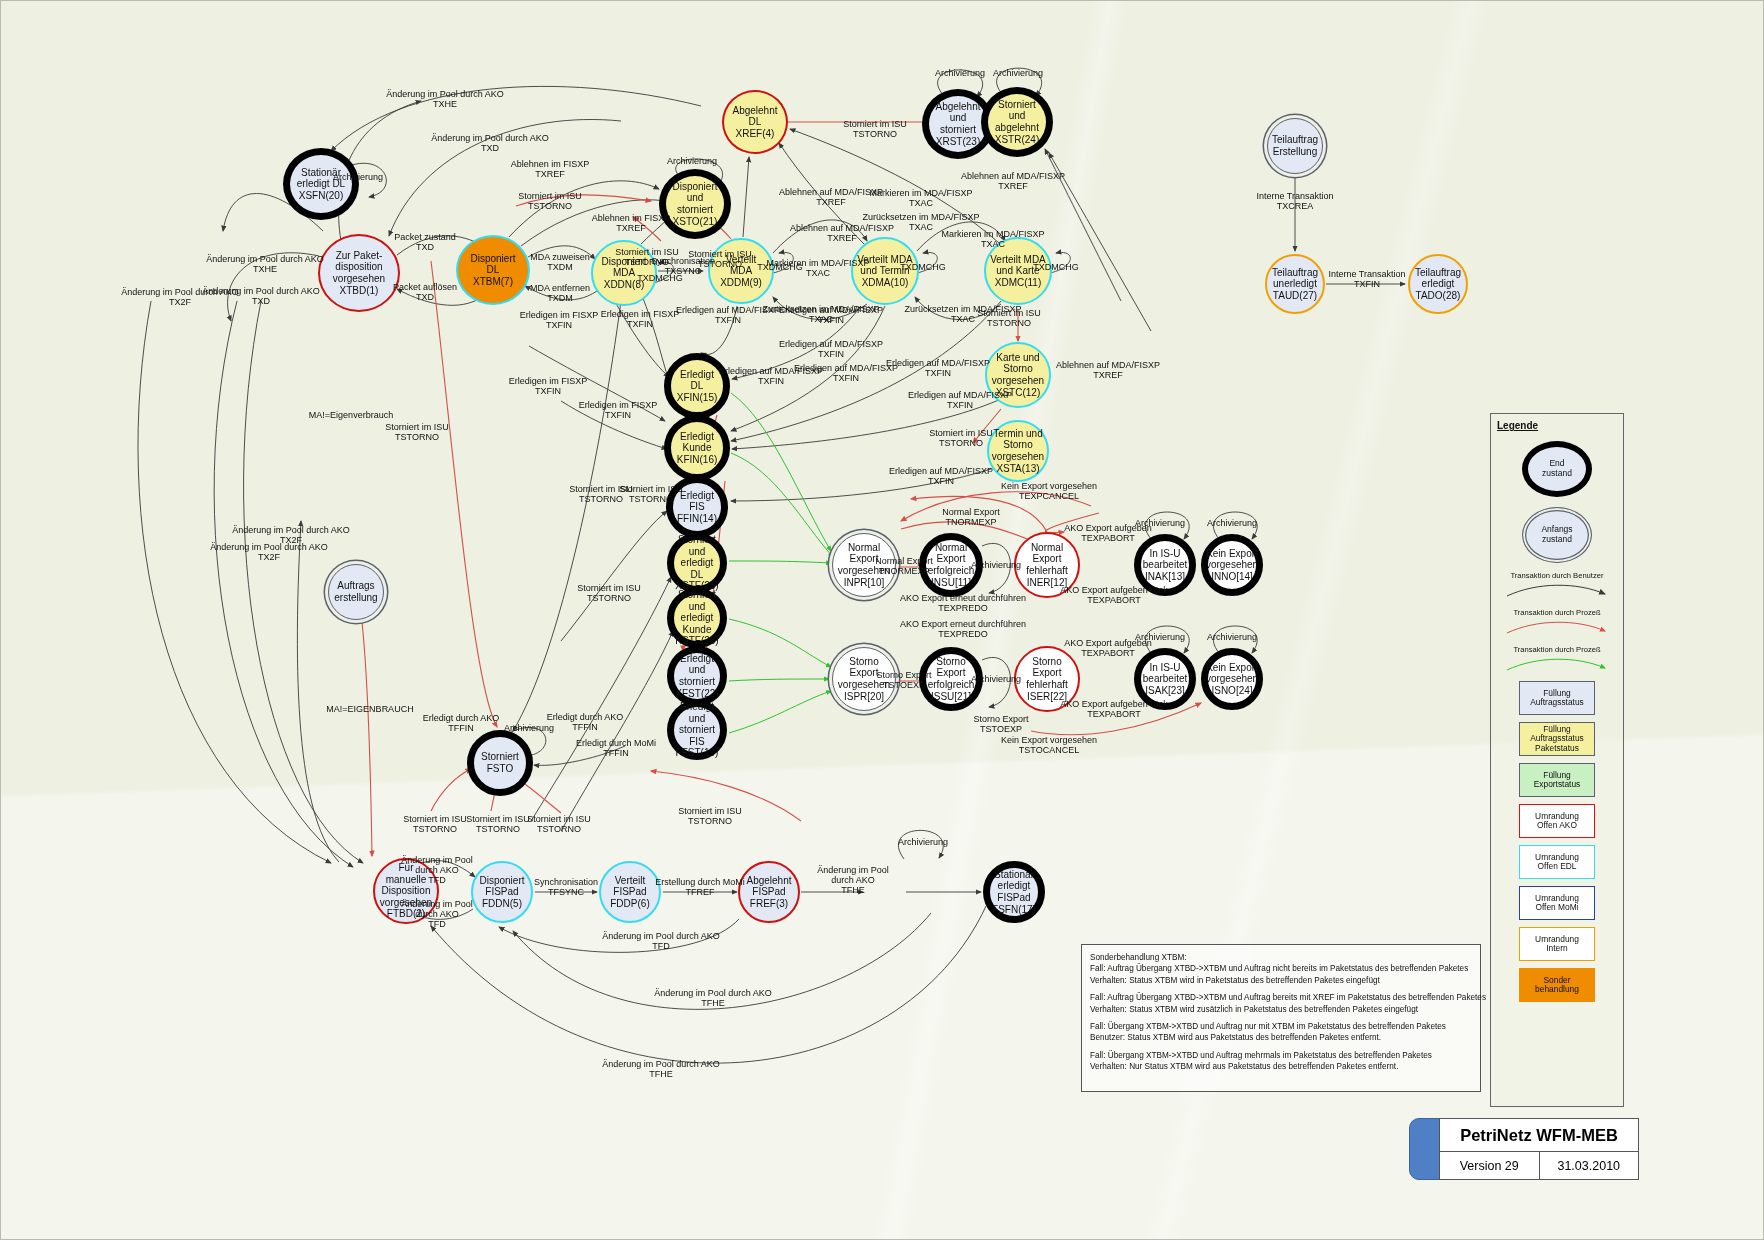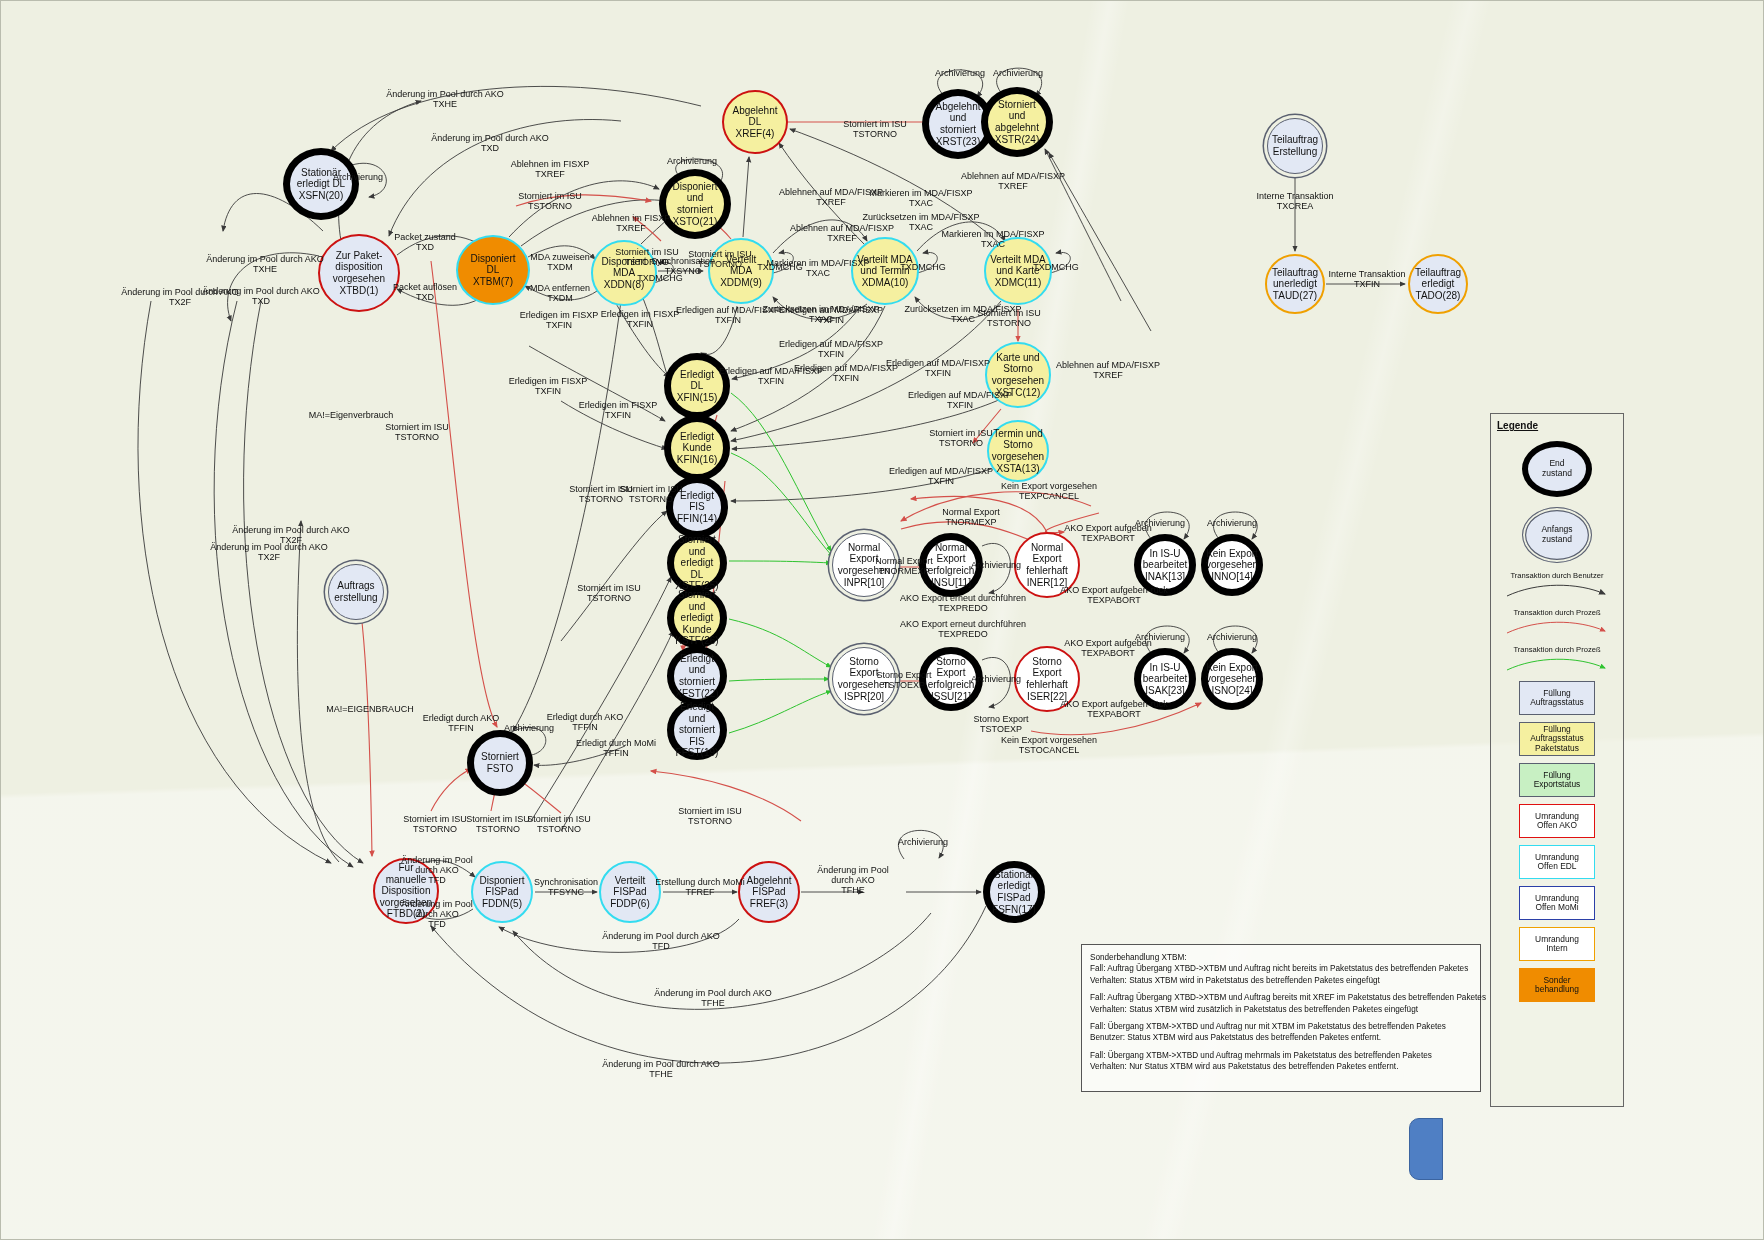--- a/index.html
+++ b/index.html
@@ -590,14 +590,21 @@
         <div class="nl">Fall: Übergang XTBM-&gt;XTBD und Auftrag nur mit XTBM im Paketstatus des betreffenden Paketes</div>
         <div class="nl">Benutzer: Status XTBM wird aus Paketstatus  des betreffenden Paketes entfernt.</div>
         <div class="sp"></div>
         <div class="nl">Fall: Übergang XTBM-&gt;XTBD und Auftrag mehrmals im Paketstatus  des betreffenden Paketes</div>
         <div class="nl">Verhalten: Nur Status XTBM wird aus Paketstatus  des betreffenden Paketes entfernt.</div>
       </div>
   </div>
 
   <div id="titleblock">
     <div id="tb-tab"></div>
+    <div id="tb-main">
+      <div id="tb-title">PetriNetz WFM-MEB</div>
+      <div id="tb-bottom">
+        <div id="tb-ver">Version 29</div>
+        <div id="tb-date">31.03.2010</div>
+      </div>
+    </div>
   </div>
 </div>
 
 </body></html>

